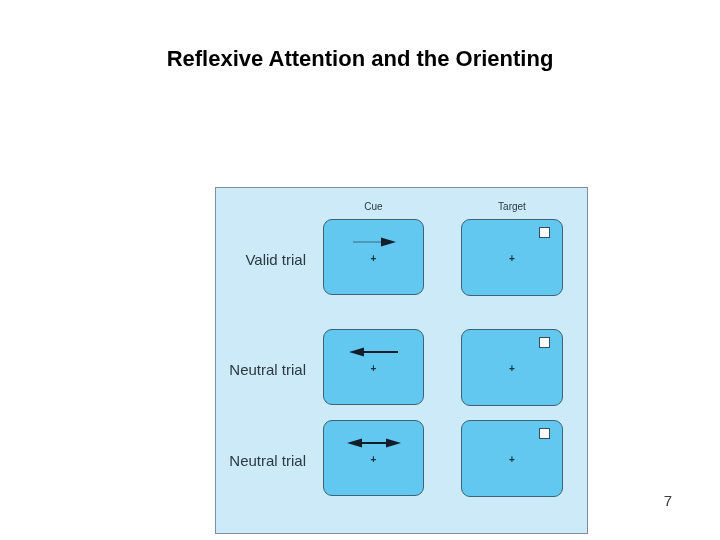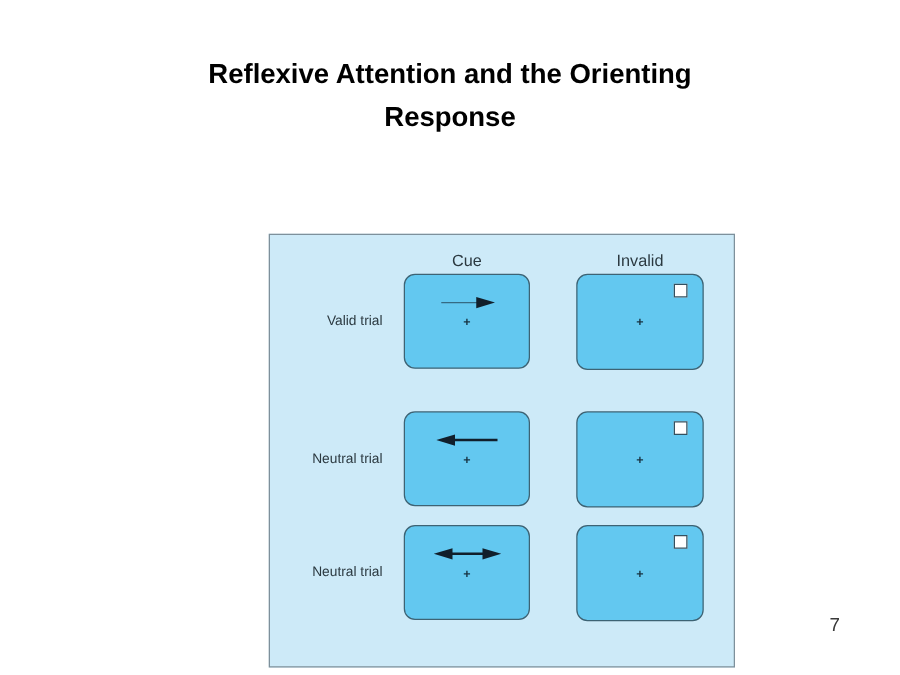--- a/index.html
+++ b/index.html
@@ -16,32 +16,32 @@
     position:absolute;top:26px;left:0;width:100%;text-align:center;
     font-size:22px;line-height:35px;font-weight:bold;color:var(--title-text);
   }
   .title span{display:block;}
   .panel{
     position:absolute;left:215px;top:187px;width:373px;height:347px;
     background:var(--panel-bg);border:1px solid var(--panel-border);
     box-sizing:border-box;
   }
   .col-header{
-    position:absolute;top:13px;font-size:13px;color:var(--label-text);
+    position:absolute;top:13px;font-size:10px;color:var(--label-text);
     text-align:center;
   }
   .col-header.cue{left:107px;width:101px;}
   .col-header.target{left:245px;width:102px;}
   .trial-row{position:absolute;left:0;width:100%;height:77px;}
   .trial-row.r0{top:31px;}
   .trial-row.r1{top:141px;}
   .trial-row.r2{top:232px;}
   .trial-label{
     position:absolute;right:281px;top:32px;white-space:nowrap;
-    font-size:11px;color:var(--label-text);
+    font-size:15px;color:var(--label-text);
   }
   .stim-box{
     position:absolute;top:0;box-sizing:border-box;border-radius:9px;
     background:var(--box-fill);border:1px solid var(--box-border);
   }
   .cue-box{left:107px;width:101px;height:76px;}
   .target-box{left:245px;width:102px;height:77px;}
   .arrow-slot{
     position:absolute;left:50%;top:16px;transform:translateX(-50%);
     color:var(--arrow);line-height:0;
@@ -58,27 +58,26 @@
     position:absolute;top:492px;right:48px;font-size:15px;color:#3a3a3a;
   }
 </style>
 </head>
 <body>
 
 <div class="slide">
 
   <h1 class="title">
     <span>Reflexive Attention and the Orienting</span>
-    <span>Response</span>
   </h1>
 
   <div class="panel">
 
     <div class="col-header cue">Cue</div>
-    <div class="col-header target">Invalid</div>
+    <div class="col-header target">Target</div>
 
     <div class="trial-row r0">
       <div class="trial-label">Valid trial</div>
       <div class="stim-box cue-box">
         <span class="arrow-slot"><svg width="44" height="12" viewBox="0 0 44 12">
               <line x1="1" y1="6" x2="31" y2="6" stroke="currentColor" stroke-width="1" opacity="0.55"></line>
               <polygon points="29,1.5 44,6 29,10.5" fill="currentColor"></polygon>
             </svg></span>
         <span class="fixation">+</span>
       </div>

